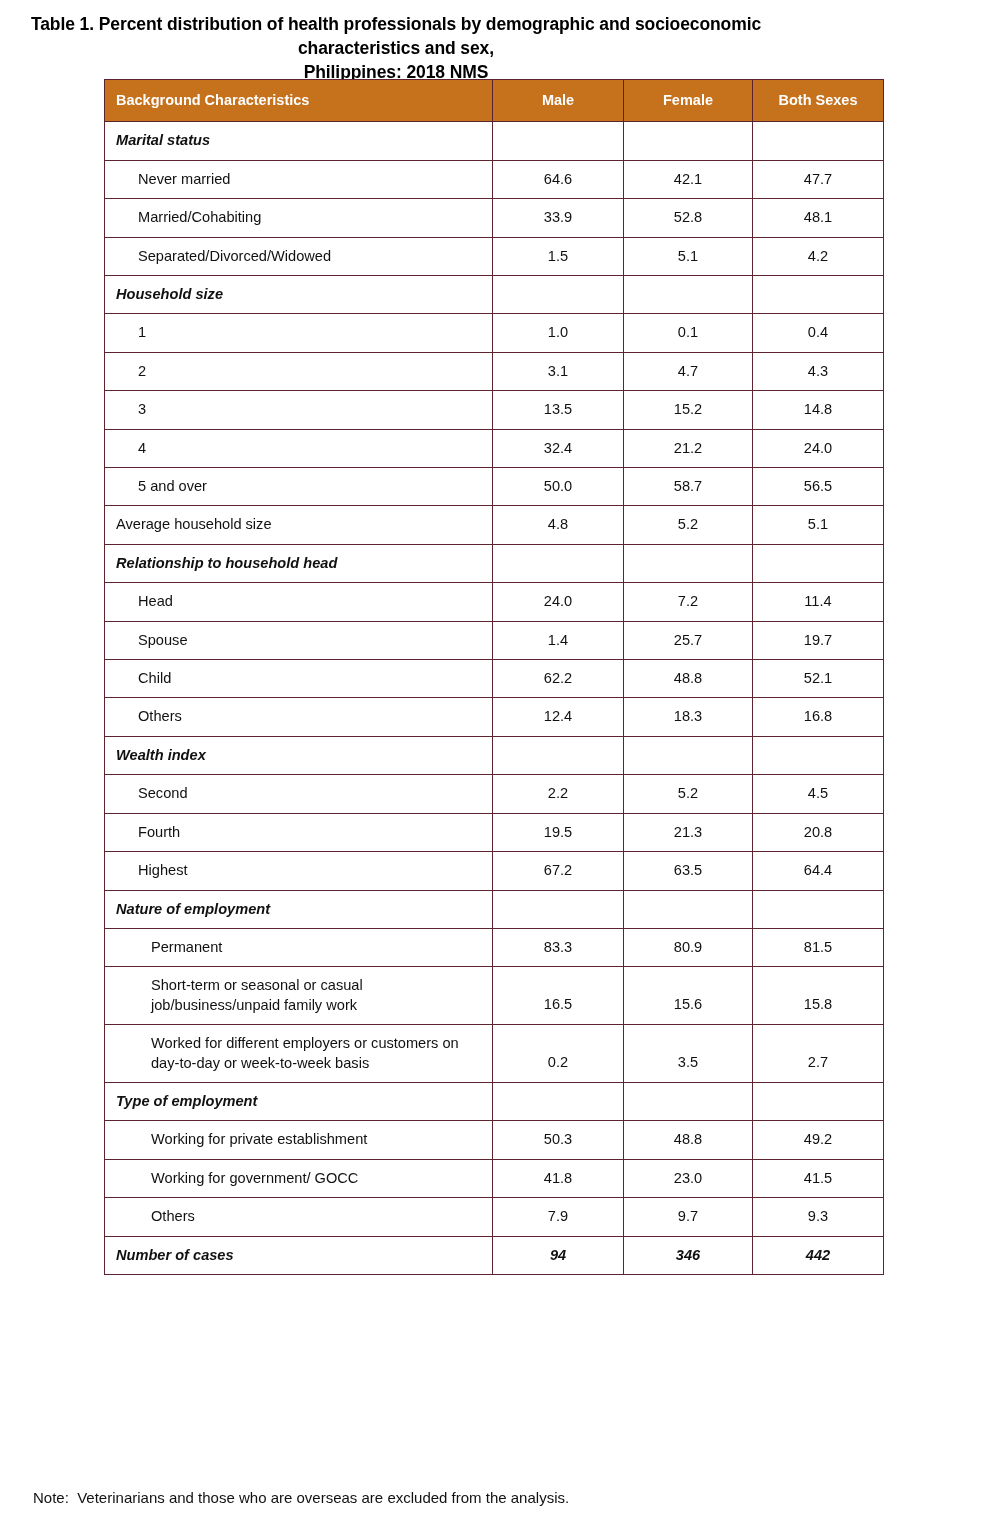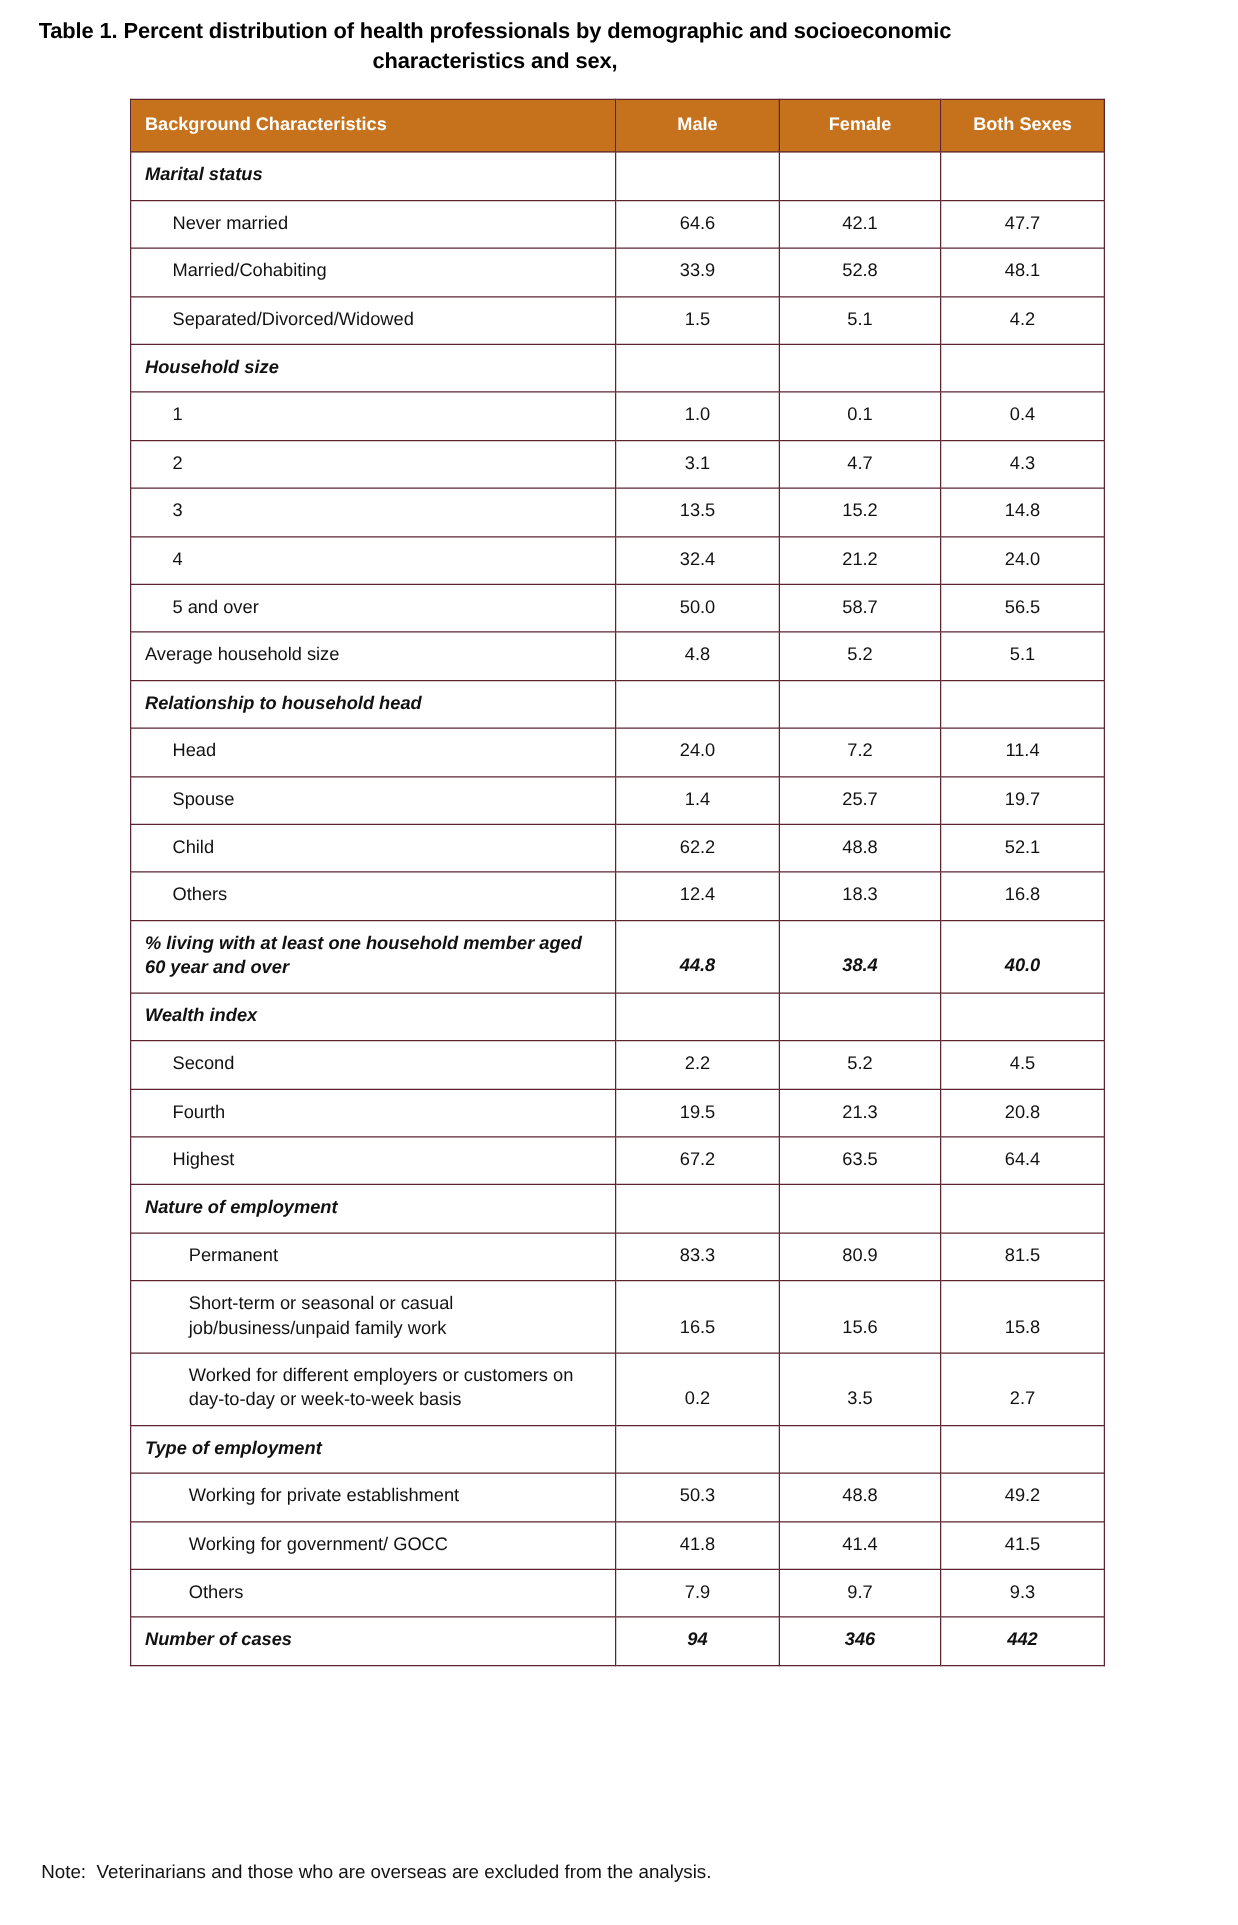--- a/index.html
+++ b/index.html
@@ -118,20 +118,21 @@
     white-space: pre;
   }
 </style>
 </head>
 <body>
 
 <div class="page">
 
   <div class="title-block">
     <div class="title-line">Table 1. Percent distribution of health professionals by demographic and socioeconomic characteristics and sex,</div>
+    <div class="title-line">Philippines: 2018 NMS</div>
   </div>
 
   <div class="table-wrap">
     <table class="maintable">
       <colgroup>
         <col class="c-label">
         <col class="c-male">
         <col class="c-female">
         <col class="c-both">
       </colgroup>
@@ -233,26 +234,20 @@
             <td class="num">62.2</td>
             <td class="num">48.8</td>
             <td class="num">52.1</td>
           </tr>
           <tr>
             <td class="lbl ind1">Others</td>
             <td class="num">12.4</td>
             <td class="num">18.3</td>
             <td class="num">16.8</td>
           </tr>
-          <tr class="multiline">
-            <td class="lbl ind0 bold">% living with at least one household member aged 60 year and over</td>
-            <td class="num bold">44.8</td>
-            <td class="num bold">38.4</td>
-            <td class="num bold">40.0</td>
-          </tr>
           <tr class="group">
             <td class="lbl ind0 bold">Wealth index</td>
             <td class="num bold"></td>
             <td class="num bold"></td>
             <td class="num bold"></td>
           </tr>
           <tr>
             <td class="lbl ind1">Second</td>
             <td class="num">2.2</td>
             <td class="num">5.2</td>
@@ -302,21 +297,21 @@
           </tr>
           <tr>
             <td class="lbl ind2">Working for private establishment</td>
             <td class="num">50.3</td>
             <td class="num">48.8</td>
             <td class="num">49.2</td>
           </tr>
           <tr>
             <td class="lbl ind2">Working for government/ GOCC</td>
             <td class="num">41.8</td>
-            <td class="num">41.4</td>
+            <td class="num">23.0</td>
             <td class="num">41.5</td>
           </tr>
           <tr>
             <td class="lbl ind2">Others</td>
             <td class="num">7.9</td>
             <td class="num">9.7</td>
             <td class="num">9.3</td>
           </tr>
           <tr>
             <td class="lbl ind0 bold">Number of cases</td>

